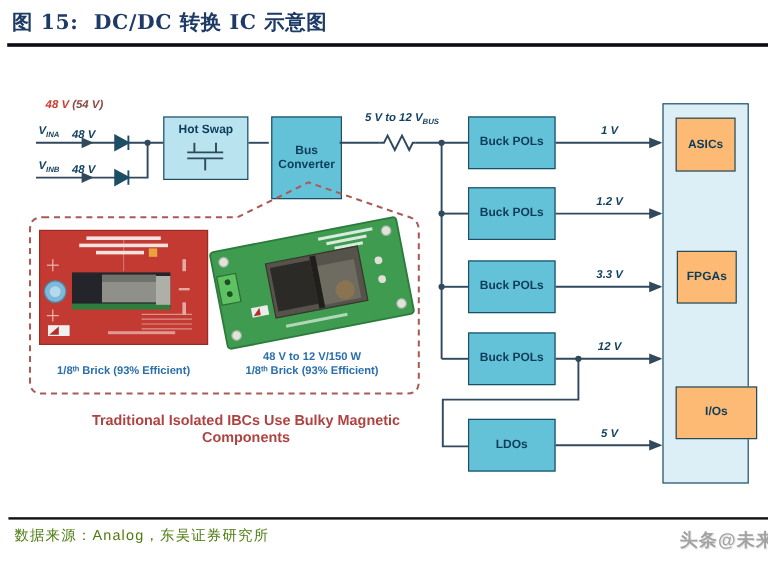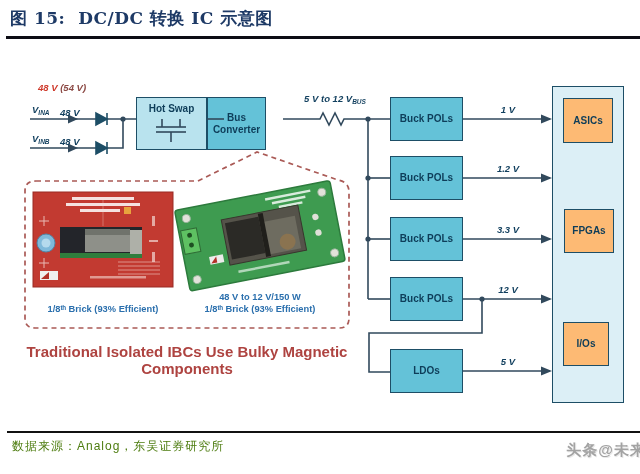--- a/index.html
+++ b/index.html
@@ -15,47 +15,47 @@
           font-size:12px;color:#4d7c0f;letter-spacing:1px;}
   .watermark{position:absolute;right:10px;top:441px;font-size:15px;font-weight:bold;color:#a3a3a3;
              text-shadow:1px 1px 0 #e9e9e9;letter-spacing:1px;text-align:center;}
   
   .blk{position:absolute;box-sizing:border-box;border:1.6px solid #1d4e66;display:flex;
        align-items:center;justify-content:center;text-align:center;
        font-size:10px;font-weight:bold;color:#0e3d59;line-height:1.15;z-index:1;}
   .fill-mid{background:#64c2d8;}
   .fill-light{background:#b9e3ee;}
   .hot-swap{left:136px;top:97px;width:71px;height:53px;align-items:flex-start;padding-top:5px;}
-  .bus-conv{left:207px;top:97px;width:59px;height:53px;justify-content:flex-end;}
+  .bus-conv{left:226px;top:97px;width:59px;height:69px;justify-content:flex-end;}
   .buck1{left:390px;top:97px;width:73px;height:44px;}
   .buck2{left:390px;top:156px;width:73px;height:44px;}
   .buck3{left:390px;top:217px;width:73px;height:44px;}
   .buck4{left:390px;top:277px;width:73px;height:44px;}
   .ldos{left:390px;top:349px;width:73px;height:44px;text-align:right;}
   .load-panel{left:552px;top:86px;width:72px;height:317px;background:#dceff6;}
   .load-box{background:#fdba74;}
   .asics{left:563px;top:98px;width:50px;height:45px;}
   .fpgas{left:564px;top:209px;width:50px;height:44px;}
-  .ios{left:563px;top:322px;width:46px;height:44px;}
+  .ios{left:563px;top:322px;width:68px;height:44px;}
   
   .lbl{position:absolute;font-size:9.5px;font-weight:bold;color:#113f5e;z-index:3;white-space:nowrap;font-style:italic;}
   .sub{font-size:6.5px;vertical-align:-2px;}
   .rail{left:38px;top:82px;}
   .rail .p1{color:#cf3a2c;} .rail .p2{color:#8c4a45;}
   .vina{left:32px;top:104px;} .vina-v{left:60px;top:107px;}
   .vinb{left:32px;top:133px;} .vinb-v{left:60px;top:136px;}
   .busrail{left:298px;top:93px;width:74px;text-align:center;}
   .out{width:74px;text-align:center;}
   .out1{left:471px;top:104px;} .out2{left:471px;top:163px;} .out3{left:471px;top:224px;}
   .out4{left:471px;top:284px;} .out5{left:471px;top:356px;}
   .caption{position:absolute;width:140px;text-align:center;font-size:9.3px;font-weight:bold;
            color:#2a6fad;z-index:3;white-space:nowrap;}
   .cap1a{left:33px;top:292px;} .cap1b{left:33px;top:304px;}
   .cap2a{left:190px;top:292px;} .cap2b{left:190px;top:304px;}
-  .note{position:absolute;left:22px;top:343px;width:330px;text-align:center;font-size:15px;
+  .note{position:absolute;left:40px;top:343px;width:330px;text-align:center;font-size:12px;
         font-weight:bold;color:#ae4340;z-index:3;}
   .overlay{position:absolute;left:0;top:0;z-index:2;pointer-events:none;}
 </style>
 </head>
 <body>
 
 <div class="figure">
 
   <div class="title">图 15:  DC/DC 转换 IC 示意图</div>
   <div class="title-rule"></div>

